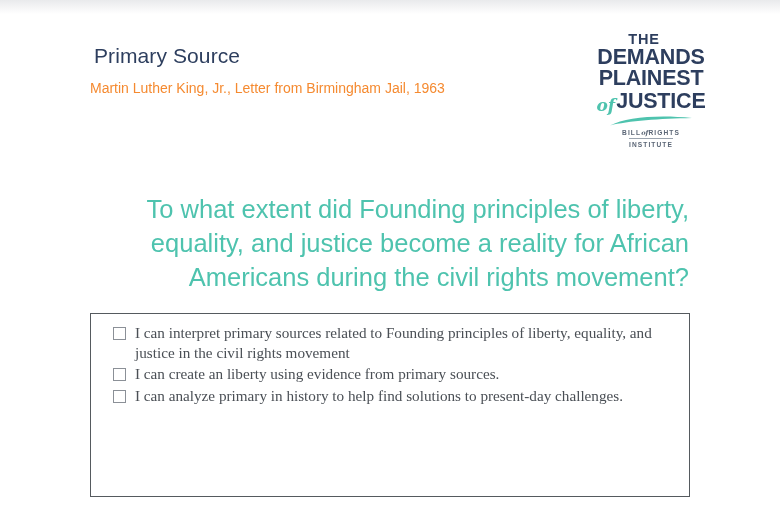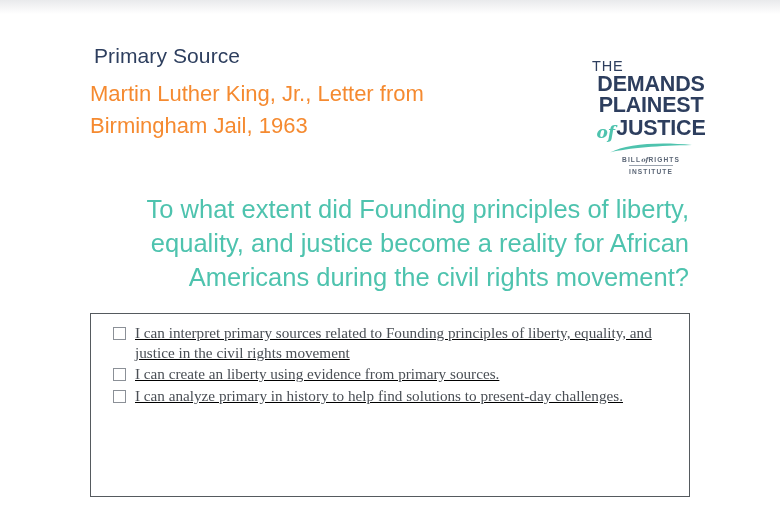--- a/index.html
+++ b/index.html
@@ -30,44 +30,43 @@
   .page-title {
     font-size: 21px;
     font-weight: 400;
     color: #2d3e5e;
     letter-spacing: 0.1px;
     line-height: 1.1;
     margin: 4px;
   }
   .page-subtitle {
     margin: 11px 0 0 0;
-    font-size: 22px;
+    font-size: 14px;
     font-weight: 400;
     color: #f58a30;
     line-height: 1.45;
     max-width: 430px;
   }
 
   
   .logo {
     position: absolute;
     left: 592px;
     top: 32px;
     width: 118px;
     text-align: center;
   }
   .logo-the {
     font-size: 14.5px;
-    font-weight: 400;
+    font-weight: 700;
     color: #2d3e5e;
     letter-spacing: 0.8px;
     line-height: 1;
-    text-align: left;
+    text-align: center;
     padding-right: 14px;
-    margin-top: 27px;
   }
   .logo-plainest,
   .logo-demands {
     font-size: 21.5px;
     font-weight: 700;
     color: #2d3e5e;
     letter-spacing: -0.2px;
     line-height: 1.02;
   }
   .logo-justice-row {
@@ -133,21 +132,20 @@
   .objectives-box {
     position: absolute;
     left: 90px;
     top: 313px;
     width: 600px;
     height: 184px;
     box-sizing: border-box;
     border: 1.5px solid #555a5e;
     background: #ffffff;
     padding: 9px 14px 7px 22px;
-    text-decoration: underline;
   }
   .objective {
     display: flex;
     align-items: flex-start;
     font-family: "Liberation Serif", serif;
     font-size: 15.2px;
     color: #4a4f55;
     line-height: 1.33;
     margin-bottom: 1px;
   }

